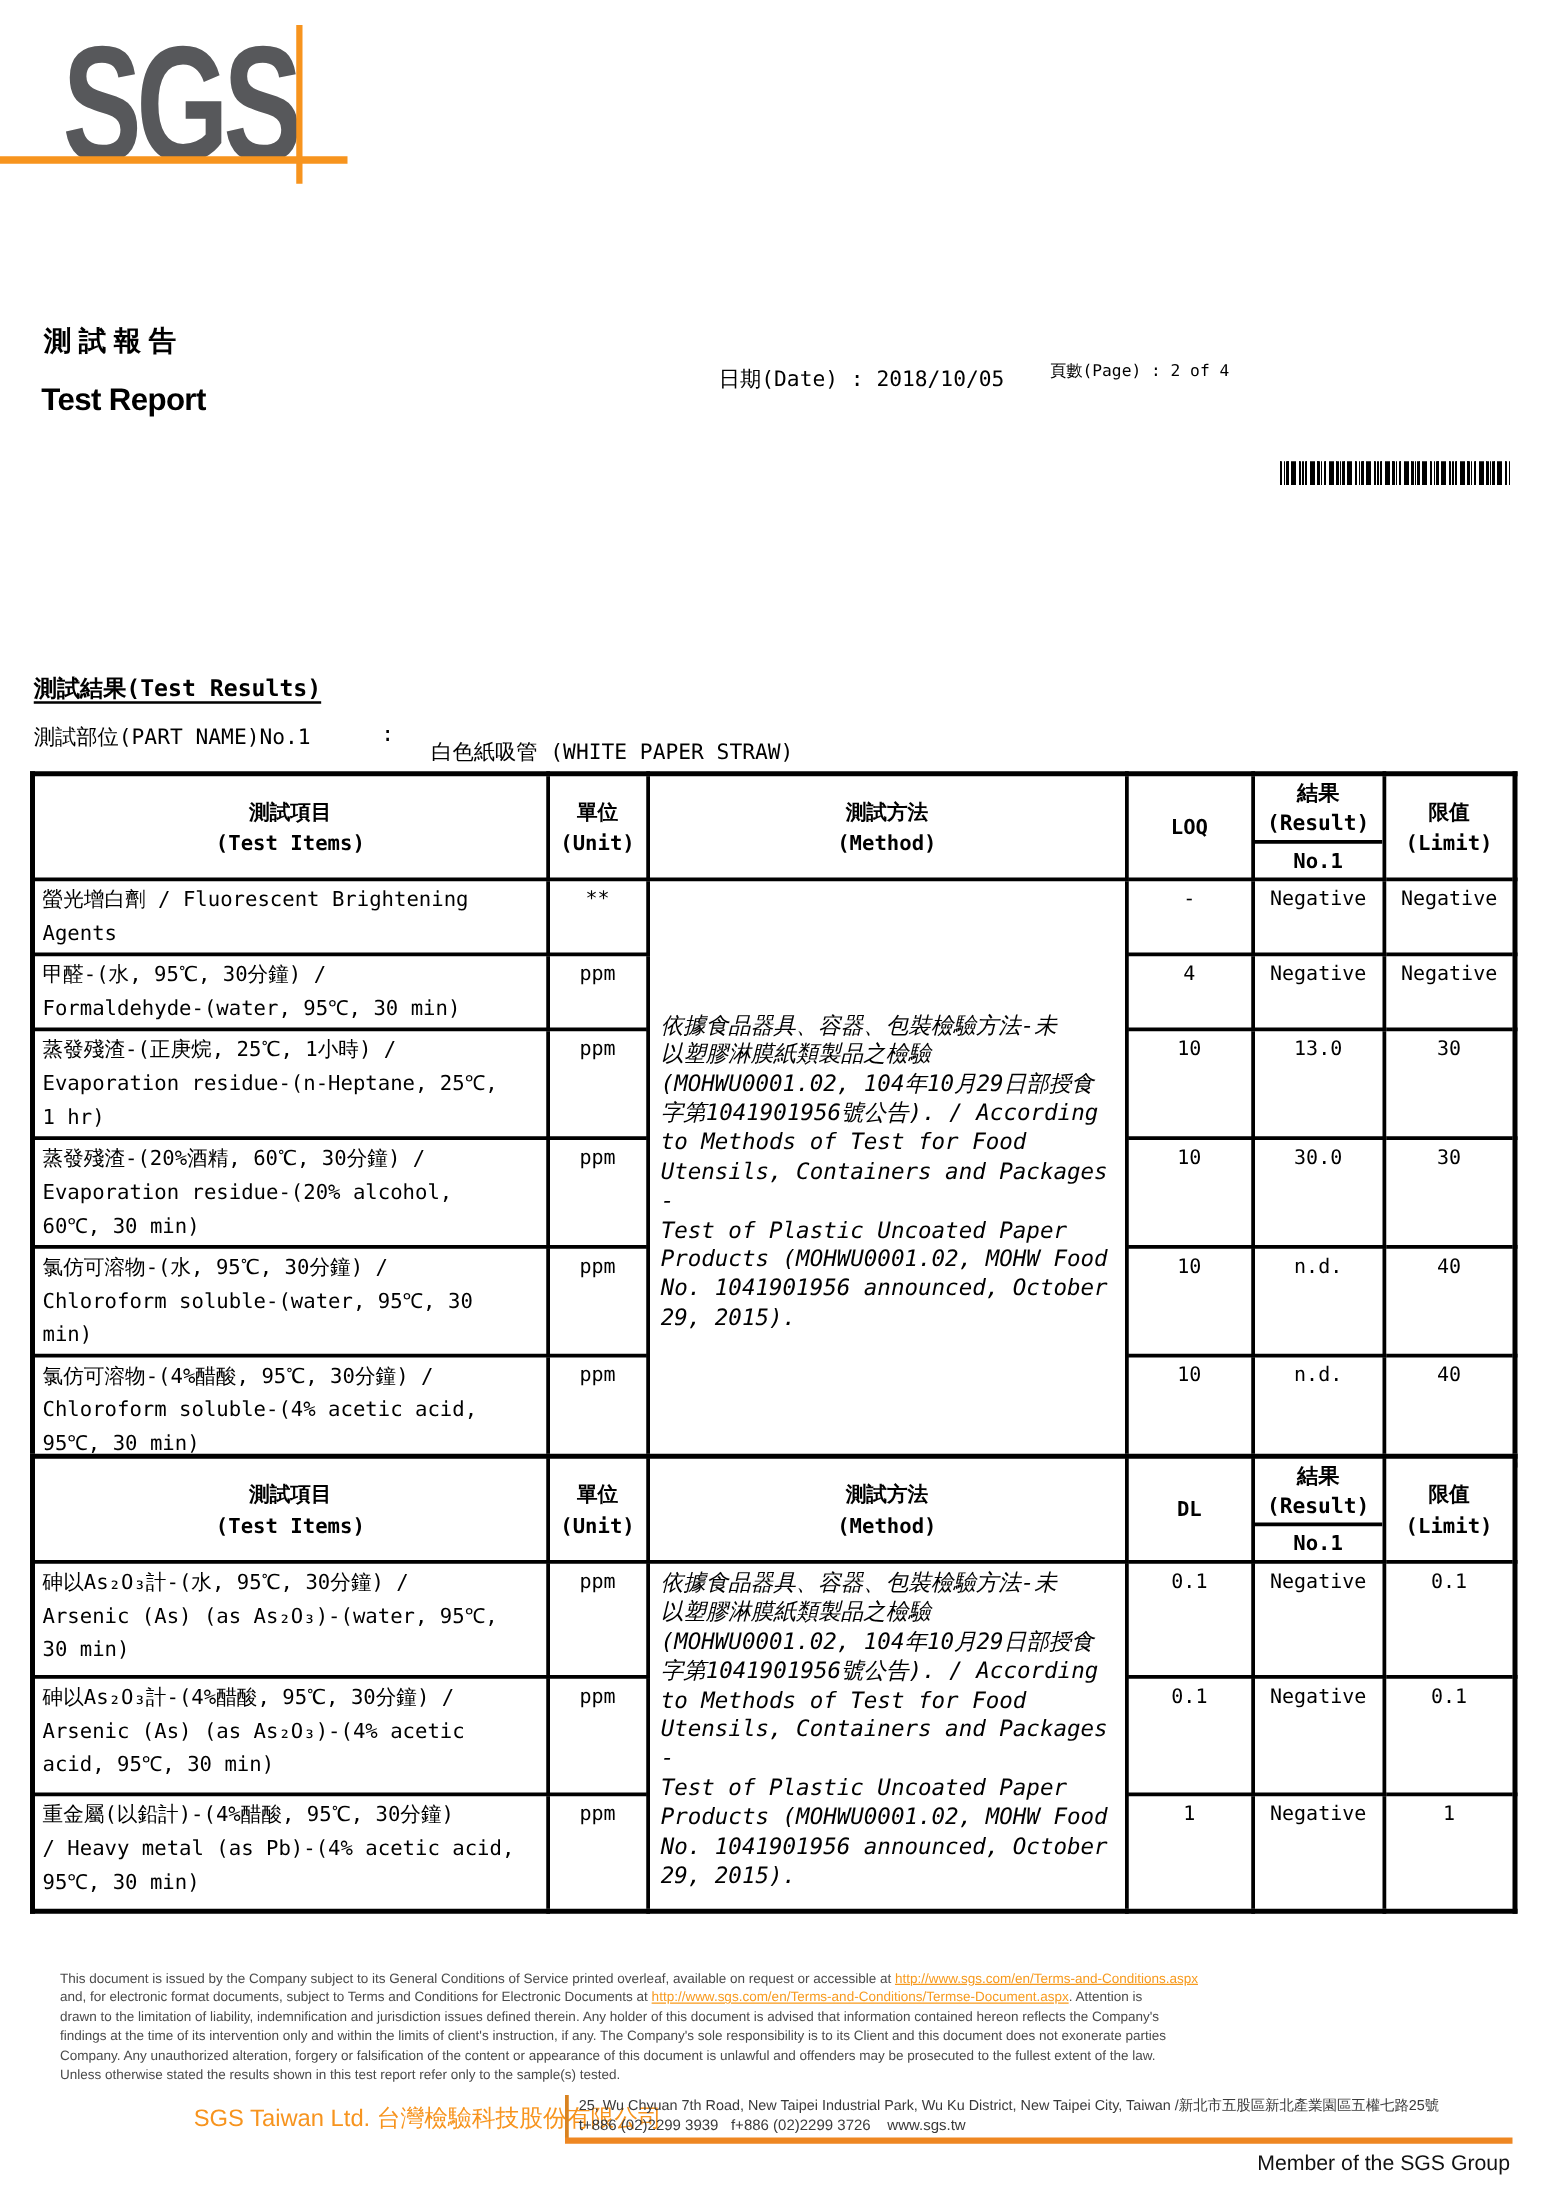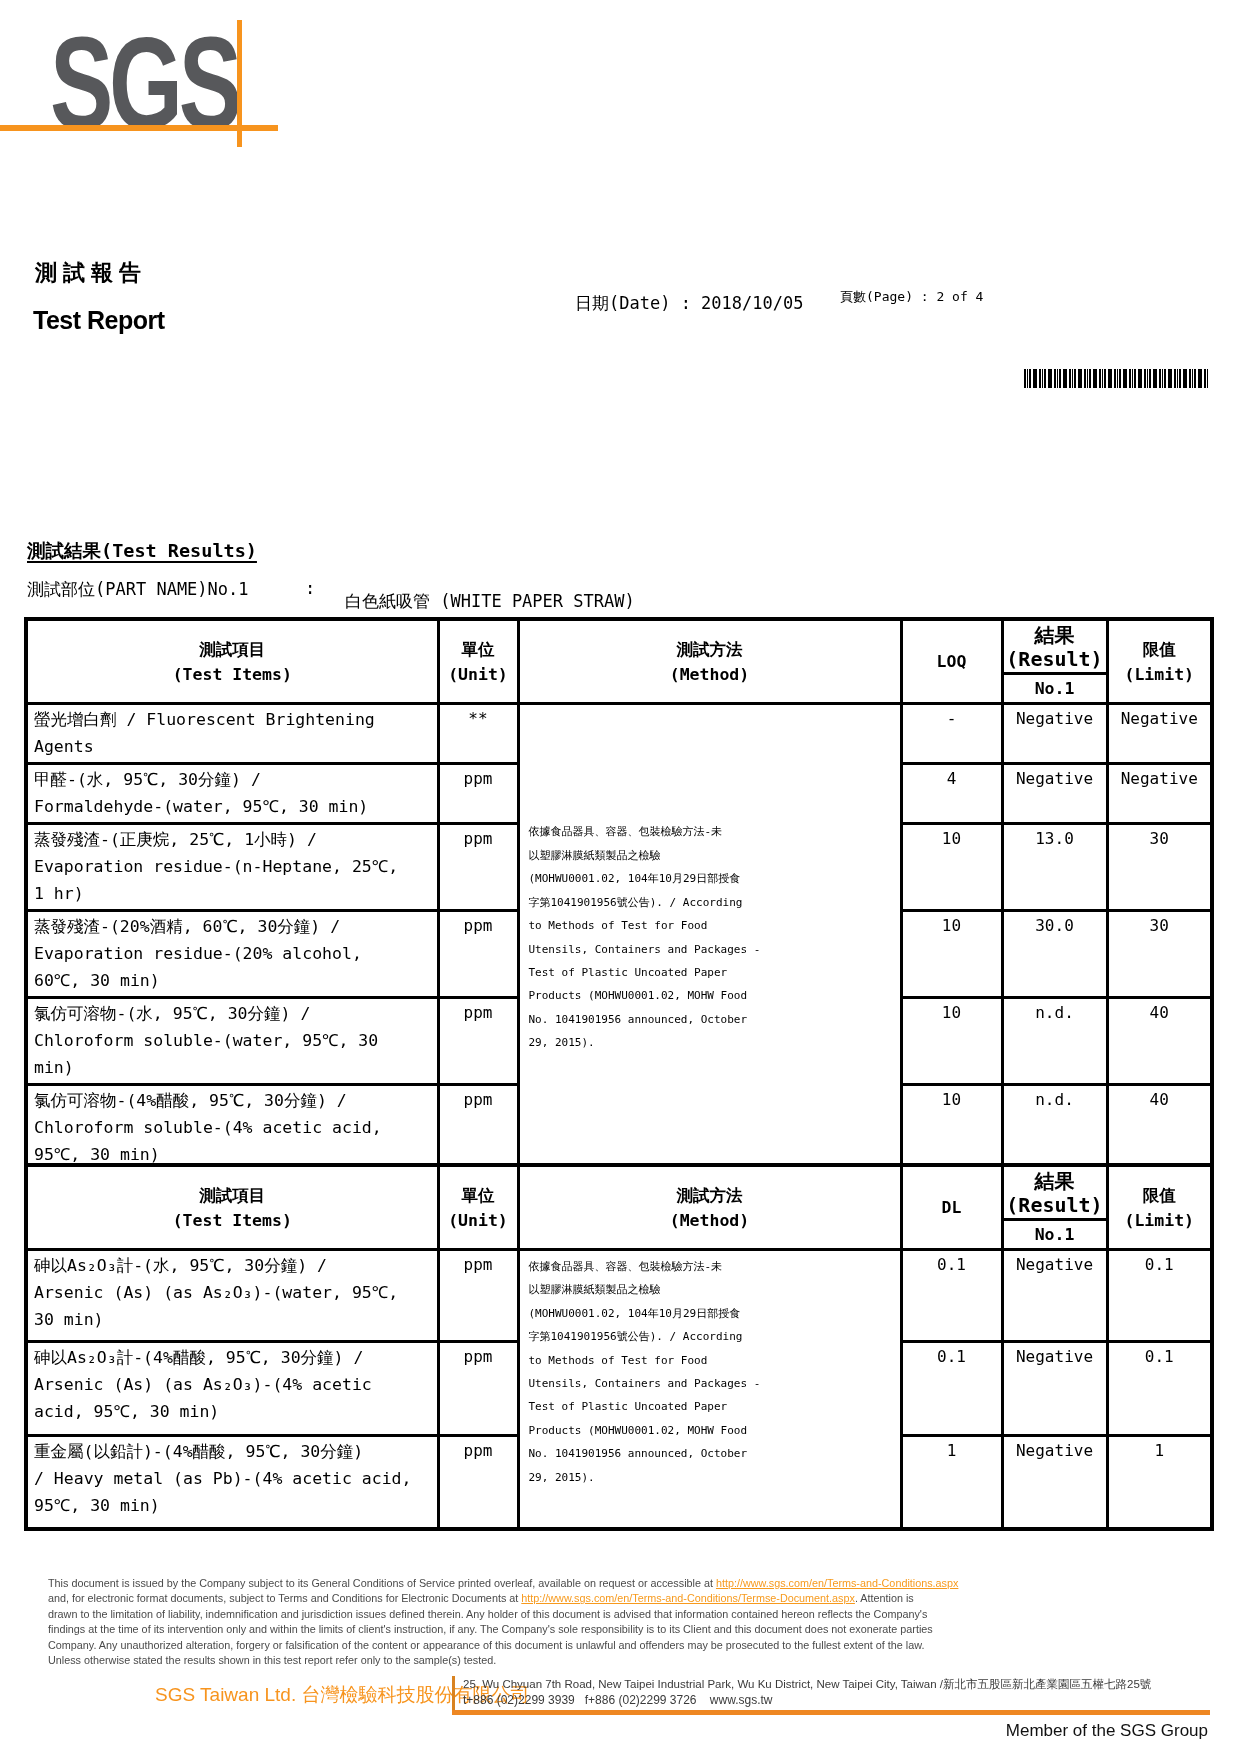--- a/index.html
+++ b/index.html
@@ -34,27 +34,27 @@
   .part-value{position:absolute;left:318px;top:12px;white-space:pre;}
 
   
   .doc-table{position:absolute;left:24px;border-collapse:collapse;table-layout:fixed;width:1186px;
              background:#fff;}
   .doc-table td,.doc-table th{border:3px solid #000;overflow:hidden;}
   .doc-table{border:4px solid #000;}
   .th-two{text-align:center;vertical-align:middle;font-weight:bold;font-size:16.5px;line-height:25px;padding:0;}
   .th-result{padding:0;vertical-align:top;}
   .res-top{height:51px;border-bottom:3px solid #000;display:flex;flex-direction:column;
-           justify-content:center;text-align:center;font-weight:bold;font-size:20px;line-height:24px;}
+           justify-content:center;text-align:center;font-weight:bold;font-size:17px;line-height:24px;}
   .res-no{height:27px;display:flex;align-items:center;justify-content:center;
           font-weight:bold;font-size:16.5px;}
   .cell-item{text-align:left;vertical-align:top;padding:1px 4px 2px 6px;font-size:16.5px;
              line-height:27px;white-space:pre-line;}
   .cell-unit{text-align:center;vertical-align:top;padding-top:4px;font-size:16px;}
-  .cell-method{text-align:left;padding:4px 4px 4px 9px;font-size:11px;line-height:23.4px;white-space:pre-line;}
+  .cell-method{text-align:left;padding:4px 4px 4px 9px;font-size:18px;line-height:23.4px;white-space:pre-line;font-style:italic;}
   .v-mid{vertical-align:middle;}
   .v-top{vertical-align:top;}
   .cell-val{text-align:center;vertical-align:top;padding-top:4px;font-size:16px;}
 
   
   .disclaimer{position:absolute;left:48px;top:1576px;width:980px;
               font-family:"Liberation Sans",sans-serif;font-size:10.8px;line-height:15.4px;
               color:#4a4a4a;}
   .disclaimer .dline{white-space:nowrap;}
   .tlink{color:#F79A1D;text-decoration:underline;cursor:pointer;}

